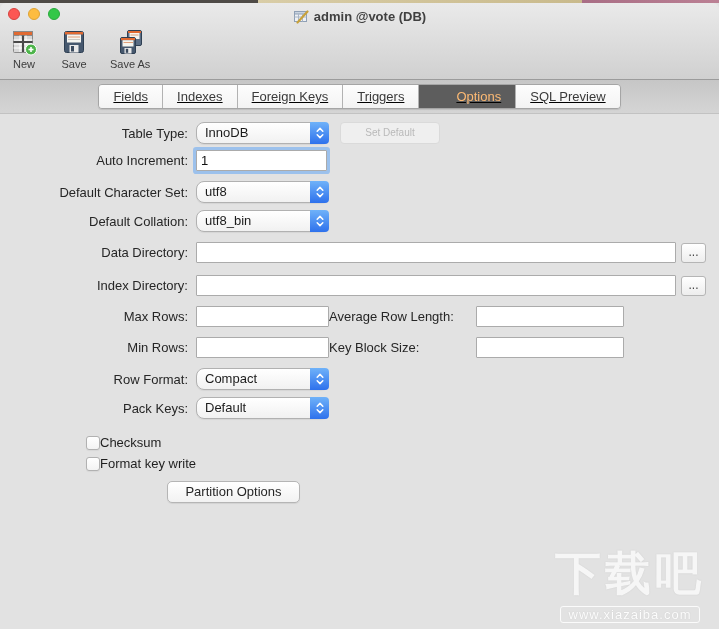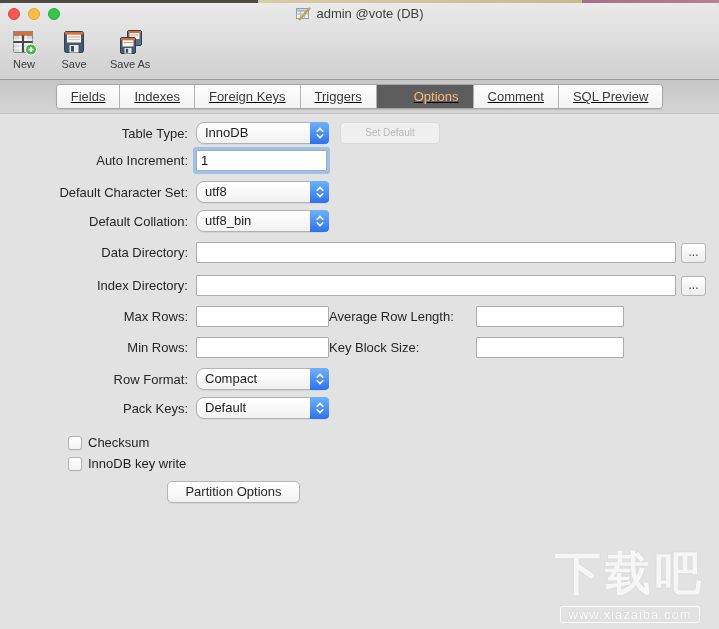--- a/index.html
+++ b/index.html
@@ -23,21 +23,21 @@
     border-bottom:1px solid #9b9b9b;
     border-radius:6px 6px 0 0;
     position:relative;
   }
   .titlebar{height:21px;position:relative;}
   .traffic{position:absolute;left:8px;top:5px;display:flex;gap:8px;}
   .light{width:12px;height:12px;border-radius:50%;box-sizing:border-box;}
   .light.red{background:#fc5753;border:1px solid #d6433f;}
   .light.yellow{background:#fdbc40;border:1px solid #dfa335;}
   .light.green{background:#33c748;border:1px solid #2aaa3d;}
-  .titlewrap{height:21px;display:flex;align-items:center;justify-content:center;gap:5px;}
+  .titlewrap{height:21px;display:flex;align-items:flex-end;justify-content:center;gap:5px;font-weight:bold;}
   .title-text{font-size:13px;color:#404040;}
   .toolbar{display:flex;align-items:flex-start;padding:5px 0 0 10px;gap:22px;}
   .tool{display:flex;flex-direction:column;align-items:center;gap:1px;cursor:default;}
   .ticon{width:28px;height:28px;}
   .tlabel{font-size:11px;color:#3c3c3c;}
   
   .tabband{
     height:33px;border-bottom:1px solid #c2c2c2;
     background:linear-gradient(#c6c6c6,#d5d5d5);
     display:flex;align-items:center;justify-content:center;text-decoration:underline;
@@ -82,21 +82,21 @@
   .auto-inc{width:131px;border-color:#7aa3d2;box-shadow:0 0 0 3px #9cc1ec;}
   .dir{width:480px;}
   .smallf{width:133px;height:20px;}
   .f2{width:148px;height:20px;}
   .browse{
     width:25px;height:20px;box-sizing:border-box;margin-left:5px;flex:none;
     border:1px solid #b5b5b5;border-radius:3px;
     background:linear-gradient(#ffffff,#ededed);
     font-size:12px;color:#444;text-align:center;line-height:17px;
   }
-  .cbrow{margin-left:68px;display:flex;align-items:center;gap:6px;}
+  .cbrow{margin-left:86px;display:flex;align-items:center;}
   .cb{
     width:14px;height:14px;box-sizing:border-box;flex:none;
     border:1px solid #b1b1b1;border-radius:3px;
     background:linear-gradient(#ffffff,#f3f3f3);
     box-shadow:0 1px 1px rgba(0,0,0,0.05);
   }
   .cb-lbl{font-size:13px;color:#1f1f1f;}
   .pbtn{
     margin-left:167px;width:133px;height:22px;box-sizing:border-box;
     border:1px solid #b5b5b5;border-radius:5px;
@@ -206,21 +206,20 @@
   </div>
 </div>
 
 <div class="tabband">
   <div class="seg">
     <div class="seg-item">Fields</div>
     <div class="seg-item">Indexes</div>
     <div class="seg-item">Foreign Keys</div>
     <div class="seg-item">Triggers</div>
     <div class="seg-item selected">Options</div>
-    <div class="seg-item">Comment</div>
     <div class="seg-item">SQL Preview</div>
   </div>
 </div>
 
 <div class="form">
 
   <div class="row m6">
     <span class="lbl">Table Type:</span>
     <div class="popup">
       <span class="popup-text">InnoDB</span>
@@ -317,21 +316,21 @@
     </div>
   </div>
 
   <div class="cbrow m6">
     <span class="cb"></span>
     <span class="cb-lbl">Checksum</span>
   </div>
 
   <div class="cbrow m10">
     <span class="cb"></span>
-    <span class="cb-lbl">InnoDB key write</span>
+    <span class="cb-lbl">Format key write</span>
   </div>
 
   <div class="pbtn">Partition Options</div>
 
 </div>
 
 <div class="watermark">
   <div class="wm-title">下载吧</div>
   <div class="wm-url">www.xiazaiba.com</div>
 </div>

